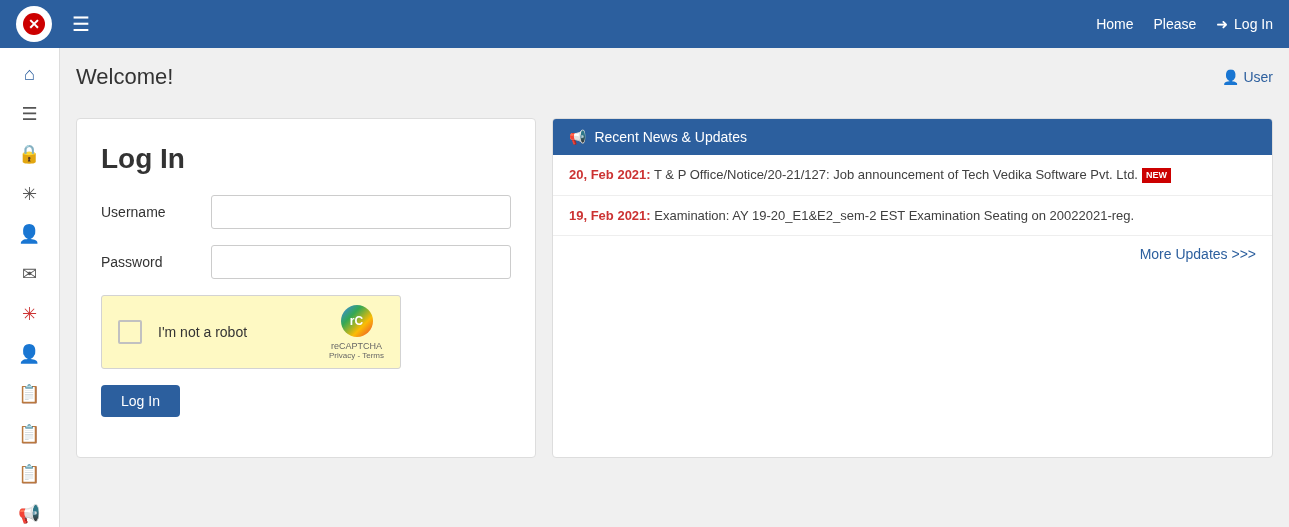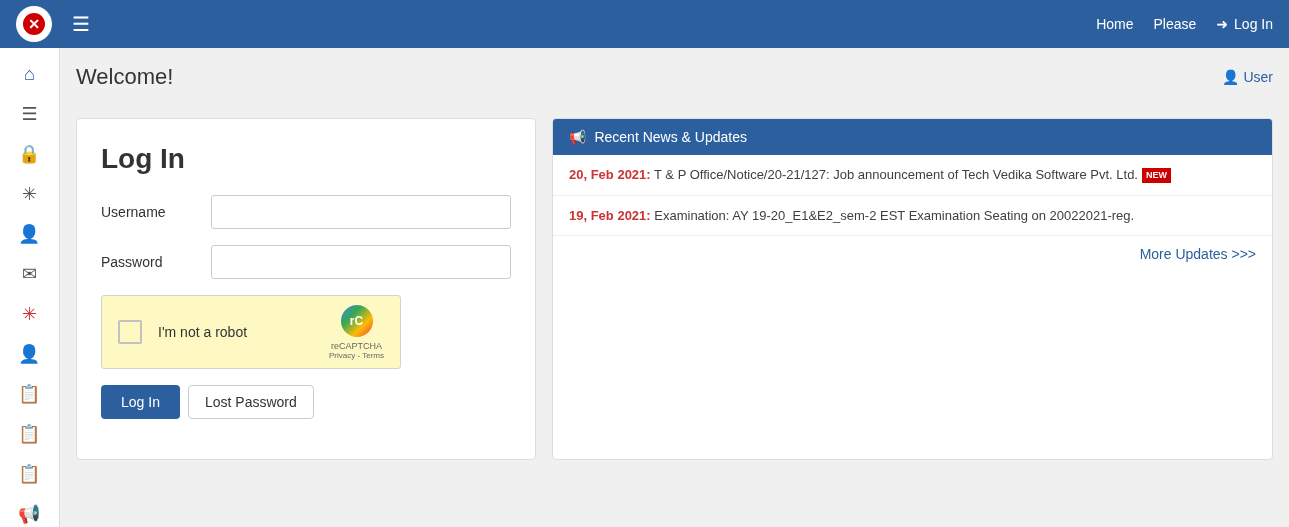--- a/index.html
+++ b/index.html
@@ -277,21 +277,20 @@
           <span class="recaptcha-text">I'm not a robot</span>
           <div class="recaptcha-right">
             <div class="recaptcha-logo">rC</div>
             <div class="recaptcha-brand">reCAPTCHA</div>
             <div class="recaptcha-links">Privacy  -  Terms</div>
           </div>
         </div>
 
         <div class="btn-row">
           <button class="btn-login">Log In</button>
-          <button class="btn-lost-password">Lost Password</button>
         </div>
 
       </div>
 
       <div class="news-panel">
         <div class="news-header">
           <span>📢</span>
           <span>Recent News &amp; Updates</span>
         </div>
         <div class="news-list" id="news-list">

